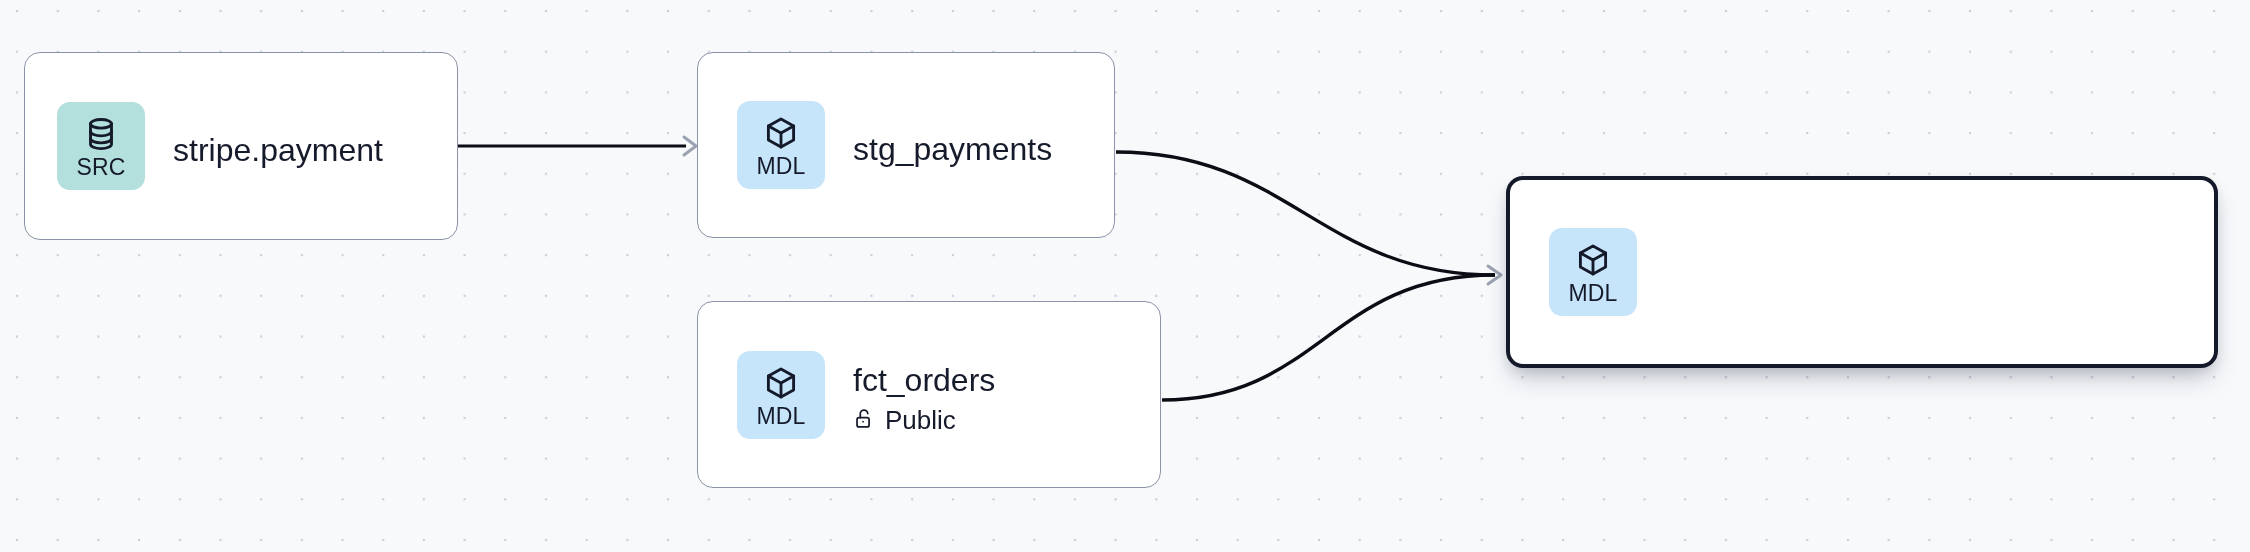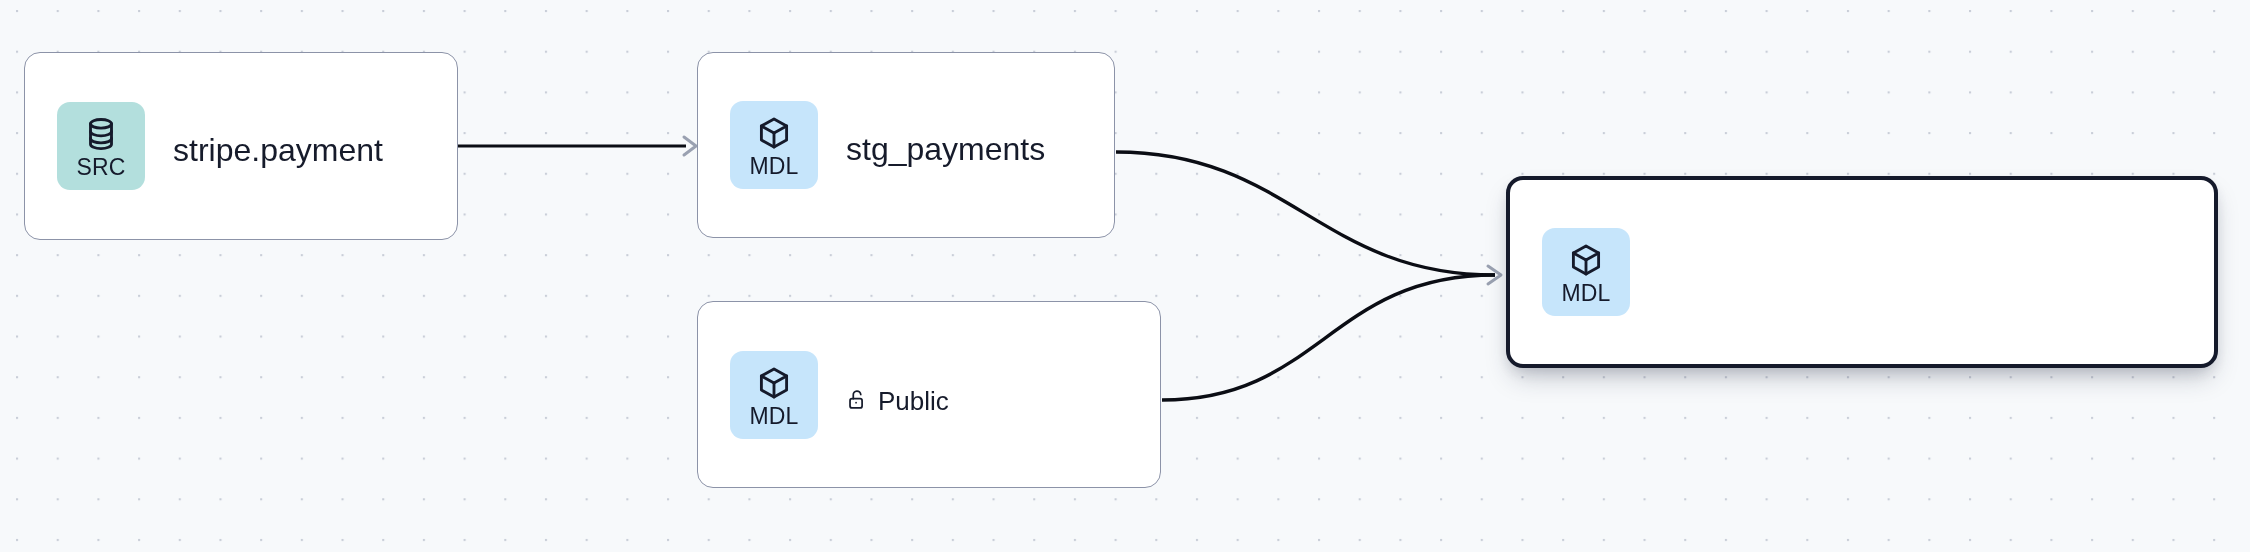--- a/index.html
+++ b/index.html
@@ -63,21 +63,21 @@
     width: 88px;
     height: 88px;
     border-radius: 13px;
     display: flex;
     flex-direction: column;
     align-items: center;
     justify-content: center;
     color: #151a2b;
   }
   .badge.src { background: #b3dfdd; }
-  .badge.mdl { background: #c6e5fb; }
+  .badge.mdl { background: #c6e5fb; margin-left: 7px; }
   .badge .badge-glyph {
     display: block;
     height: 38px;
     line-height: 0;
     margin-top: 2px;
   }
   .badge .badge-label {
     font-size: 23px;
     line-height: 1;
     margin-top: 3px;
@@ -184,20 +184,21 @@
       <span class="badge-glyph">
         <svg width="36" height="38" viewBox="0 0 24 24" fill="none" stroke="#151a2b" stroke-width="1.9" stroke-linecap="round" stroke-linejoin="round">
           <path d="M12 2.6 L20.4 7.3 L12 12 L3.6 7.3 Z"></path>
           <path d="M3.6 7.3 V16.7 L12 21.4 L20.4 16.7 V7.3"></path>
           <path d="M12 12 V21.4"></path>
         </svg>
       </span>
       <span class="badge-label">MDL</span>
     </div>
     <div class="node-text">
+      <div class="node-title">fct_orders</div>
       <div class="node-sub">
         <span class="sub-icon">
           <svg width="23" height="25" viewBox="0 0 24 24" fill="none" stroke="#161b2b" stroke-width="1.8" stroke-linecap="round" stroke-linejoin="round">
             <rect x="4.2" y="11.2" width="12.6" height="9.6" rx="2.1"></rect>
             <path d="M7.6 11.2 V7.4 a3.9 3.9 0 0 1 7.8 -0.6"></path>
             <path d="M10.5 15.3 h0.01"></path>
           </svg>
         </span>
         <span>Public</span>
       </div>

